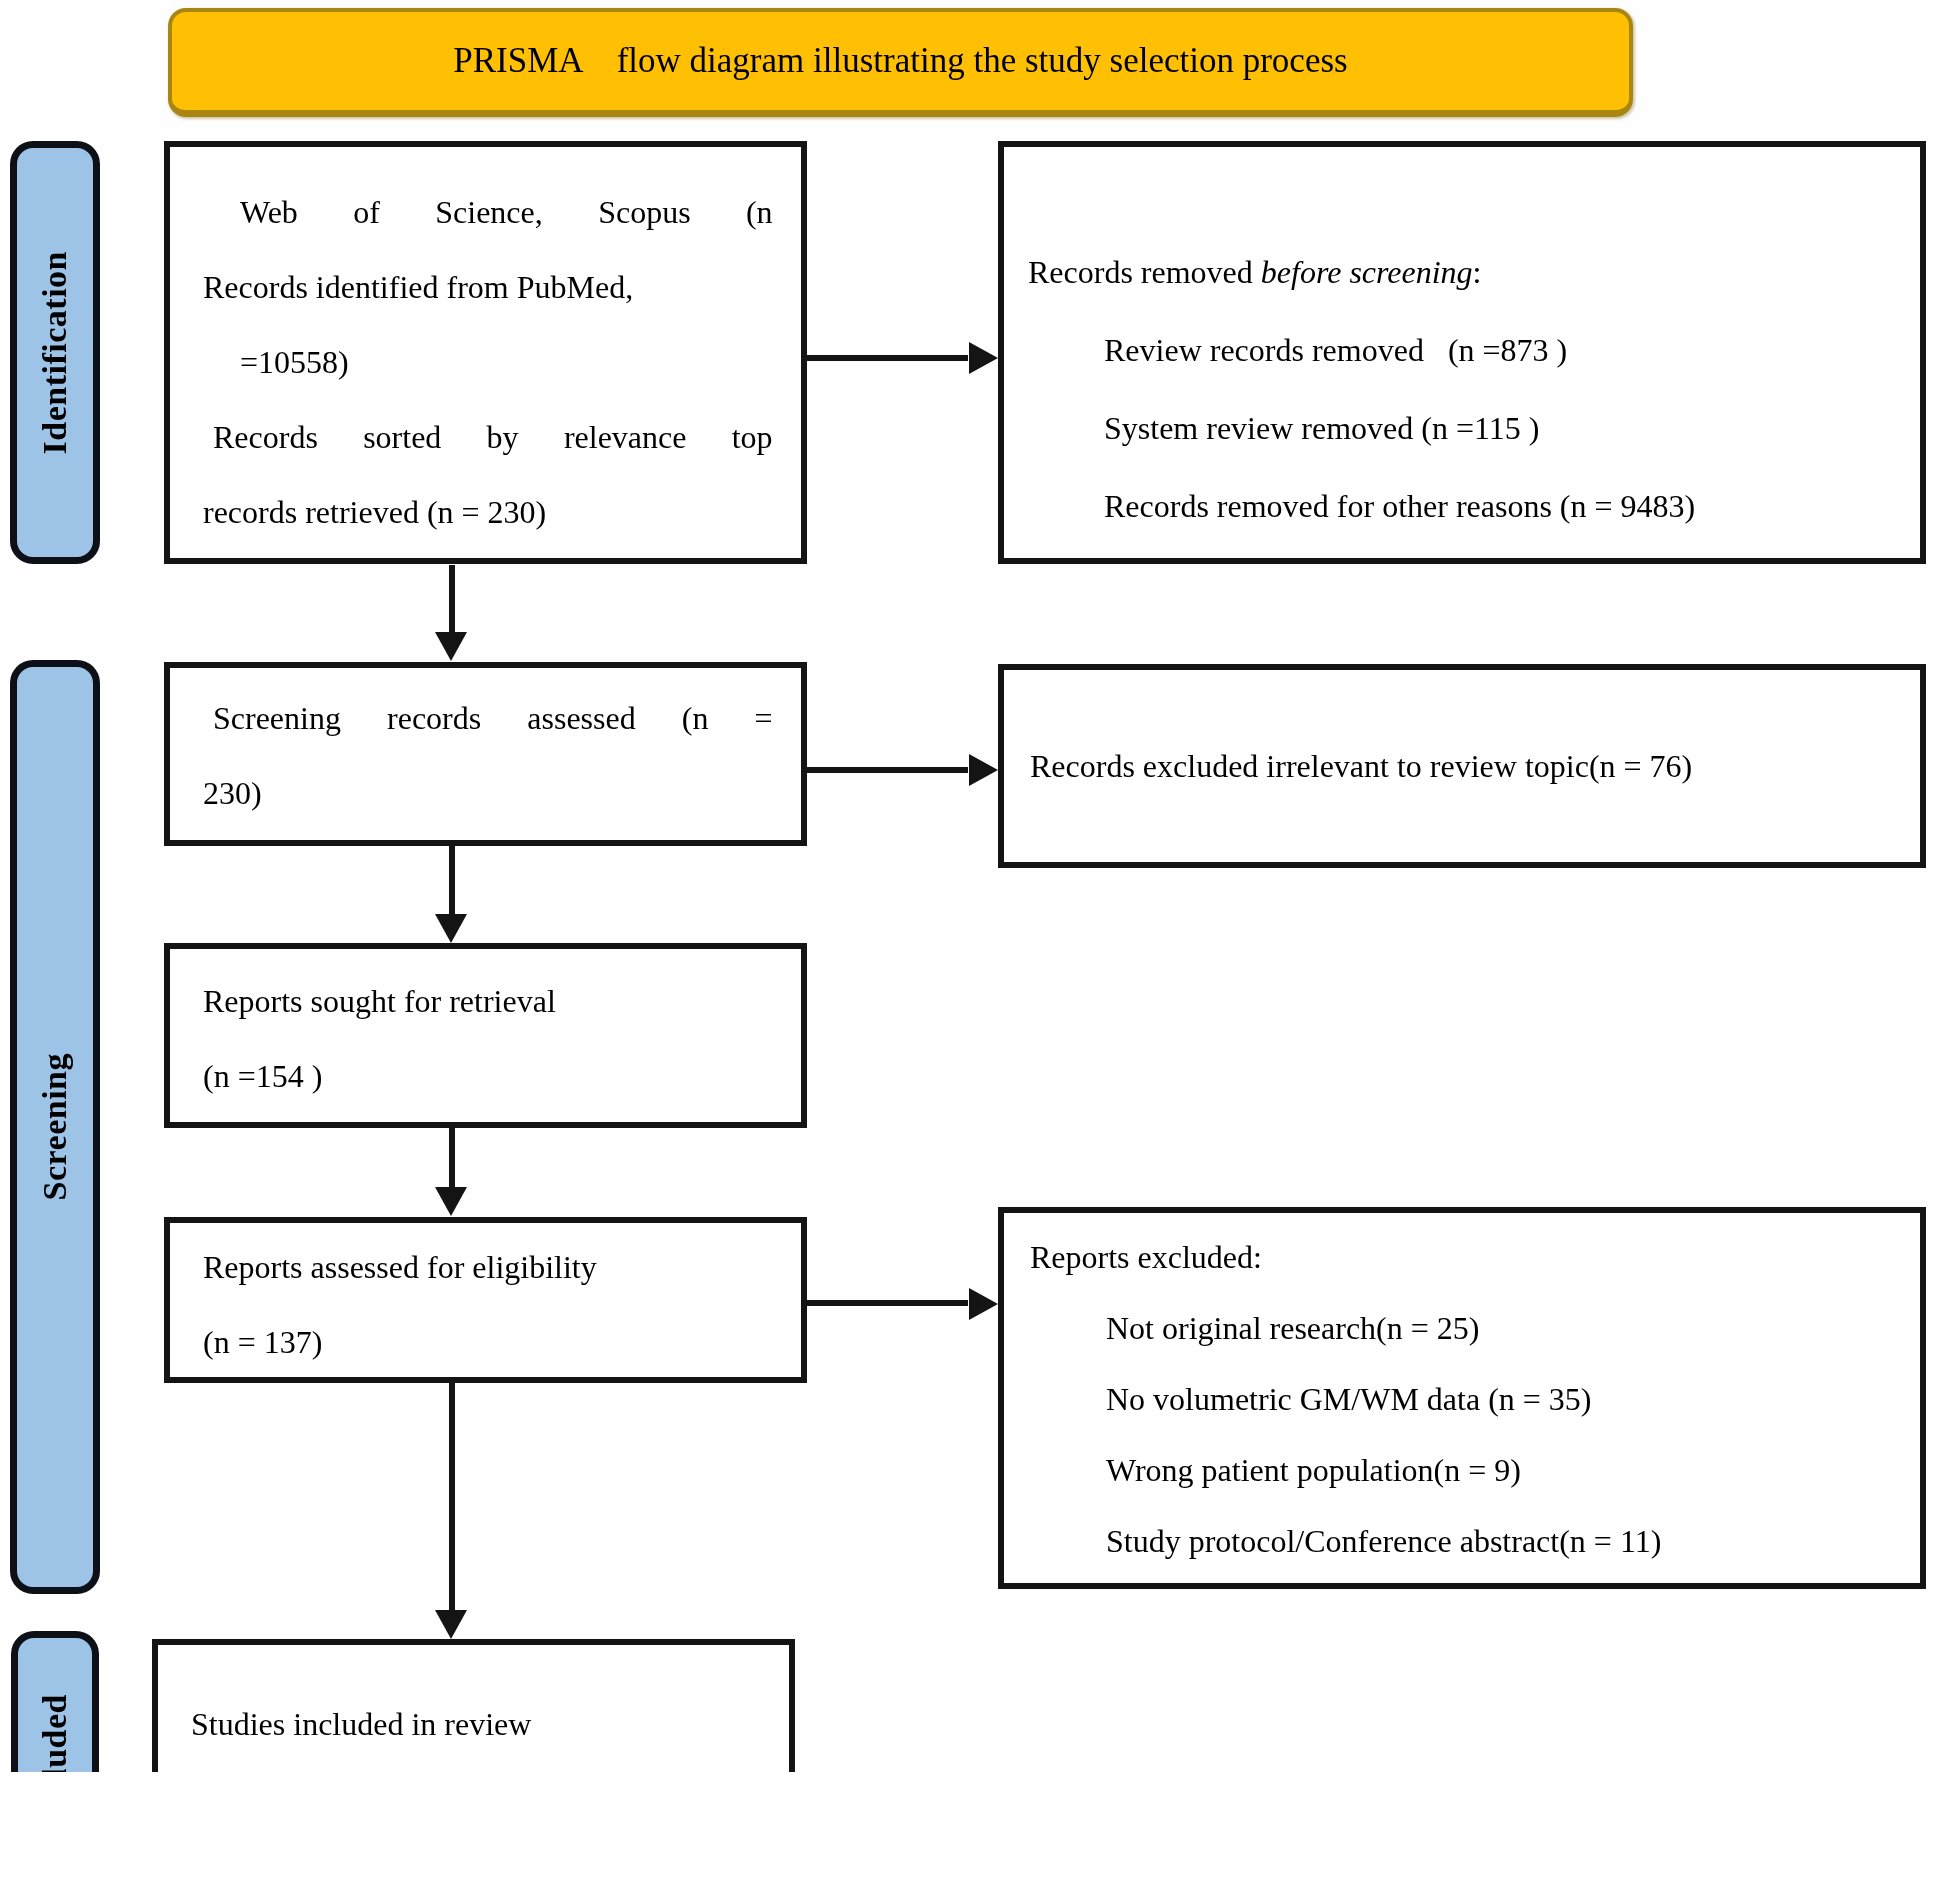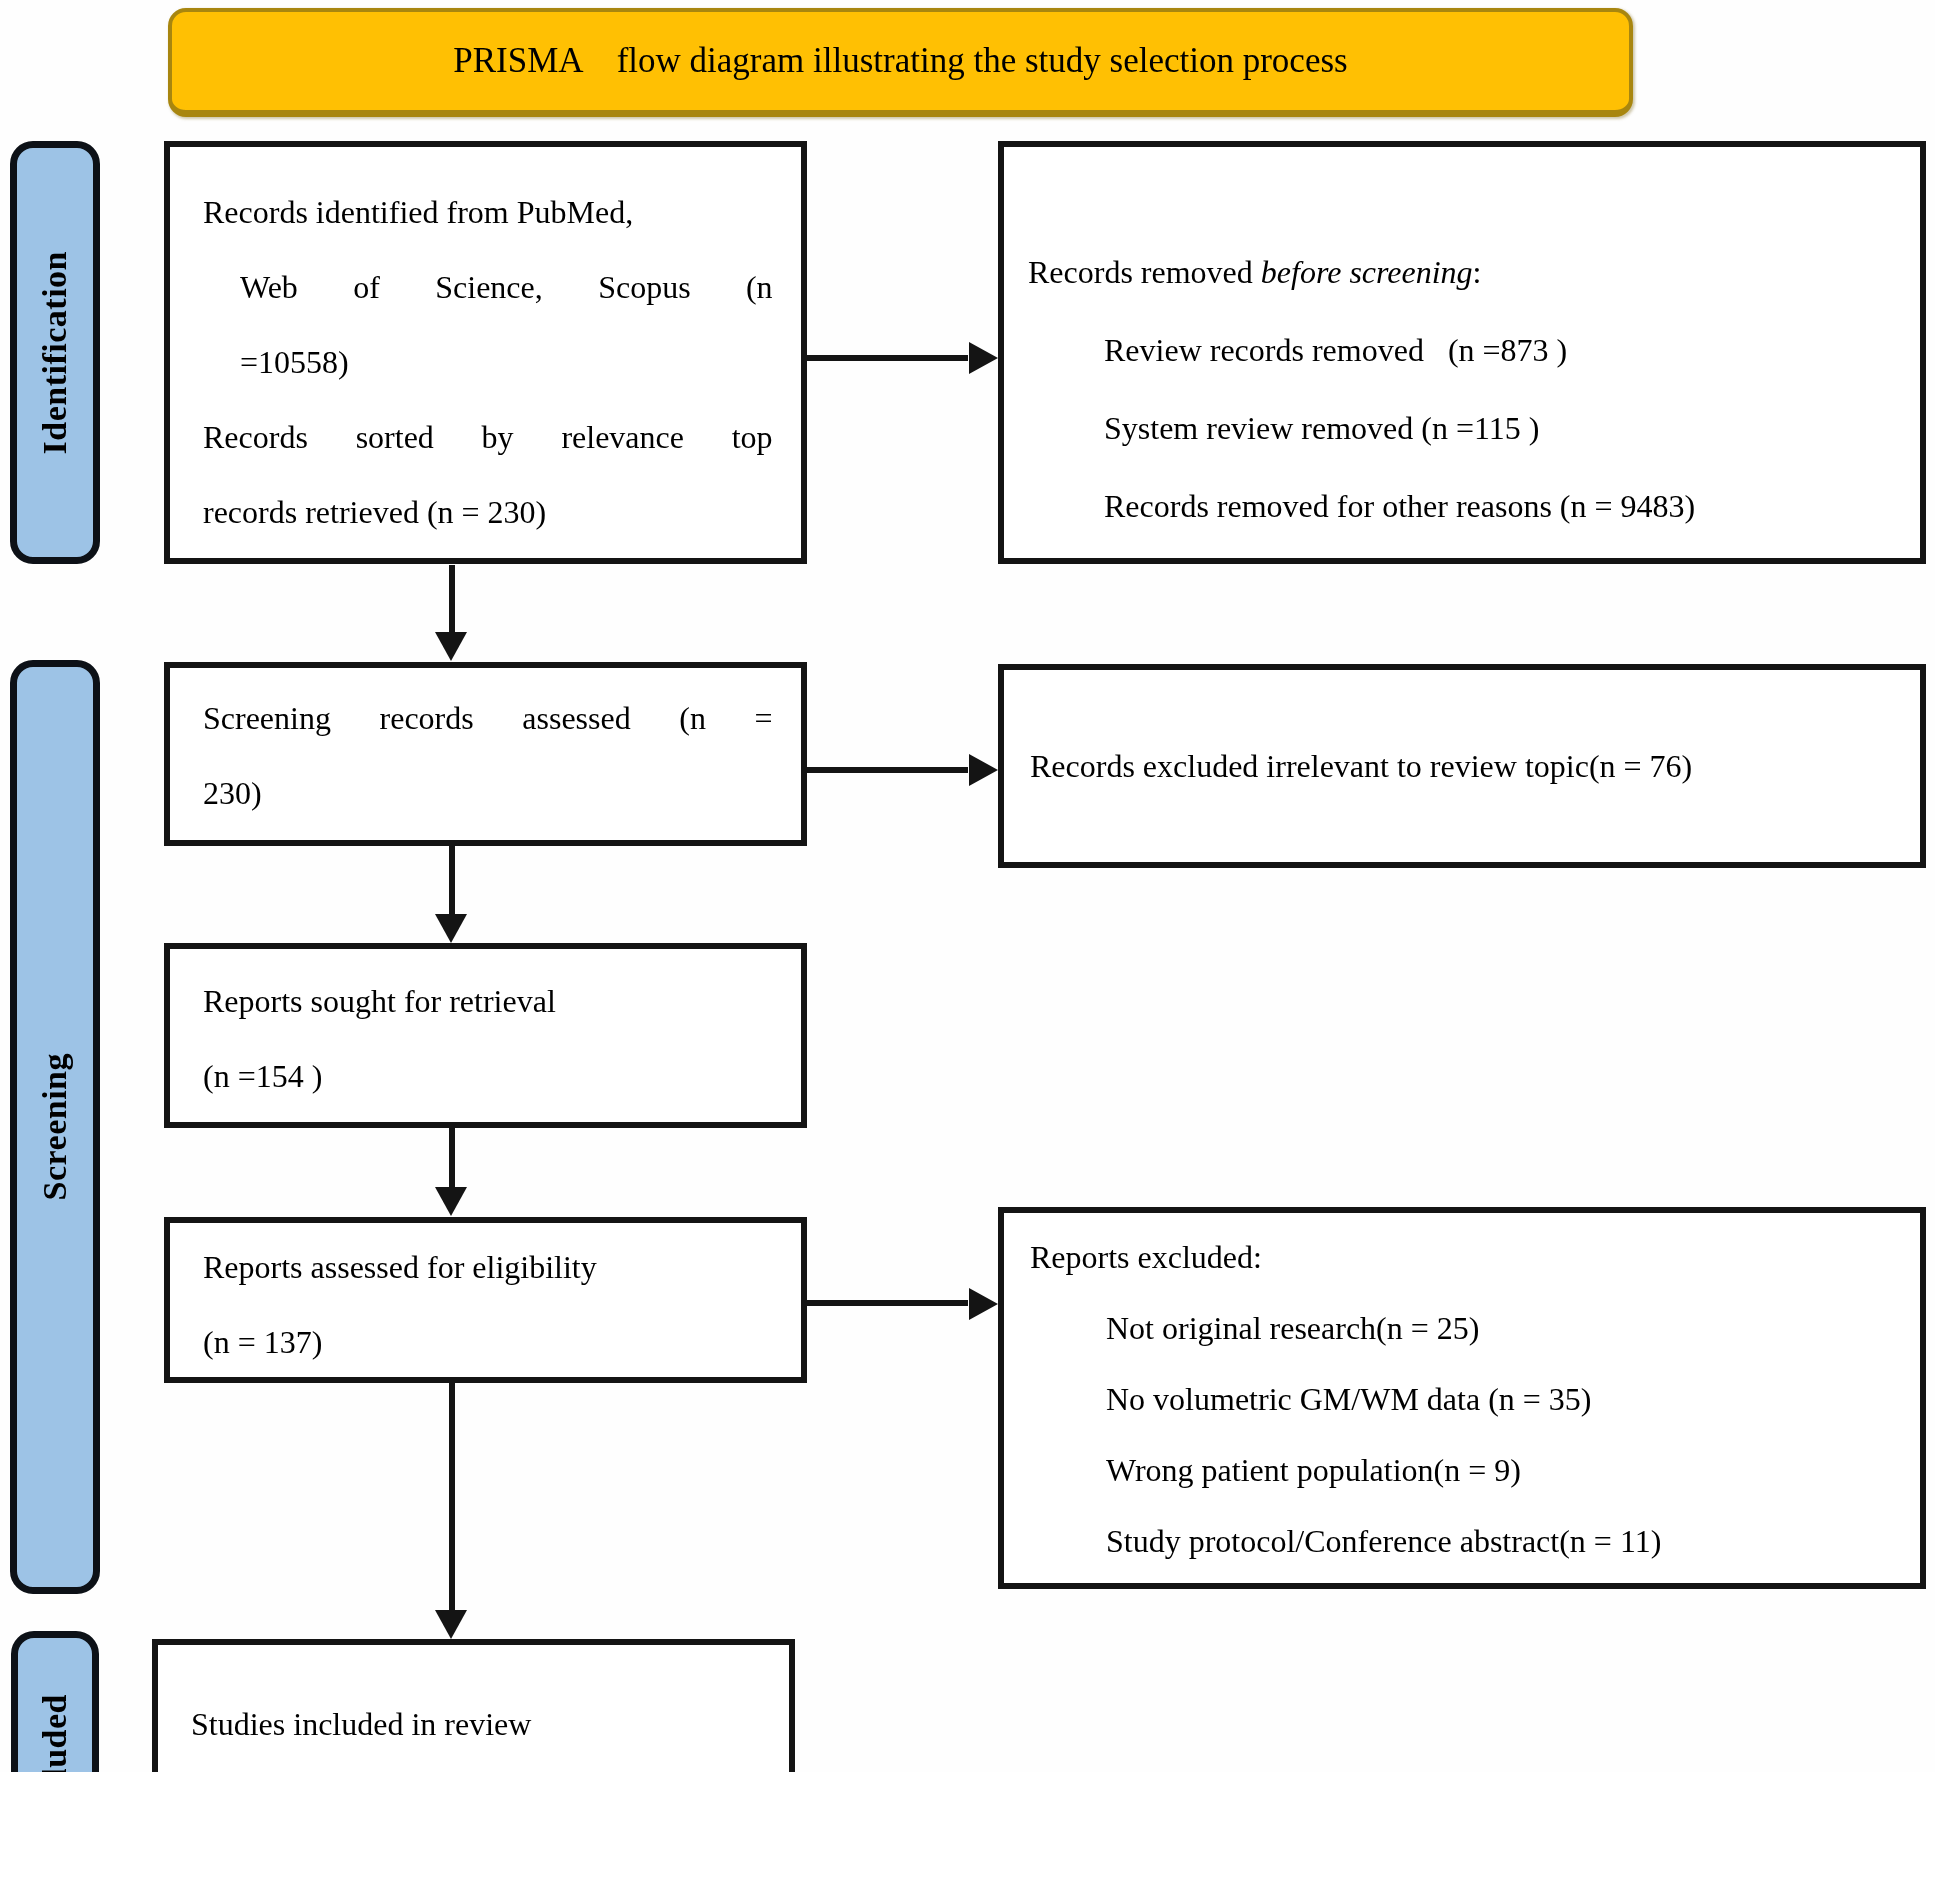--- a/index.html
+++ b/index.html
@@ -37,21 +37,21 @@
   #stage-identification { left:9.5px; top:141px; width:90px; height:423px; }
   #stage-screening      { left:9.5px; top:660px; width:90px; height:934px; }
   #stage-included       { left:11.4px; top:1631px; width:88px; height:258px; }
   
   .box {
     position:absolute; background:#ffffff;
     border:6.2px solid var(--box-border);
     font-size:32px; line-height:75px;
   }
   .ln { white-space:pre-wrap; }
-  .j { white-space:normal; text-align:justify; text-align-last:justify; }
+  .j { white-space:normal; text-align:justify; text-align-last:justify;margin-left:10px; }
   .ind { margin-left:37px; }
   .item { margin-left:76px; }
   .it { font-style:italic; }
   #box-identified { left:164px; top:141px;  width:643px; height:423px; padding:28.4px 28.4px 0 33px; }
   #box-removed    { left:998px; top:141px; width:928px; height:423px; padding:86px 24px 0 24px; line-height:78px; }
   #box-screened   { left:164px; top:662px; width:643px; height:184px; padding:13.3px 28.4px 0 33px; }
   #box-excluded   { left:998px; top:664px; width:928px; height:204px; display:flex; align-items:center; padding:0 7px 0 26px; }
   #box-sought     { left:164px; top:943px; width:643px; height:185px; padding:15px 28.4px 0 33px; }
   #box-assessed   { left:164px; top:1217px; width:643px; height:166px; padding:6.6px 28.4px 0 33px; }
   #box-rexcluded  { left:998px; top:1207px; width:928px; height:382px; padding:8.5px 24px 0 26px; line-height:71px; }
@@ -83,22 +83,22 @@
     <span>Identification</span>
   </div>
   <div class="stage" id="stage-screening">
     <span>Screening</span>
   </div>
   <div class="stage" id="stage-included">
     <span>Included</span>
   </div>
 
   <div class="box" id="box-identified">
+    <div class="ln j ind">Web of Science, Scopus (n</div>
     <div class="ln">Records identified from PubMed,</div>
-    <div class="ln j ind">Web of Science, Scopus (n</div>
     <div class="ln ind">=10558)</div>
     <div class="ln j">Records sorted by relevance top</div>
     <div class="ln">records retrieved (n = 230)</div>
   </div>
 
   <div class="box" id="box-removed">
     <div class="ln"><span>Records removed </span><span class="it">before screening</span><span>:</span></div>
     <div class="ln item">Review records removed   (n =873 )</div>
     <div class="ln item">System review removed (n =115 )</div>
     <div class="ln item">Records removed for other reasons (n = 9483)</div>

